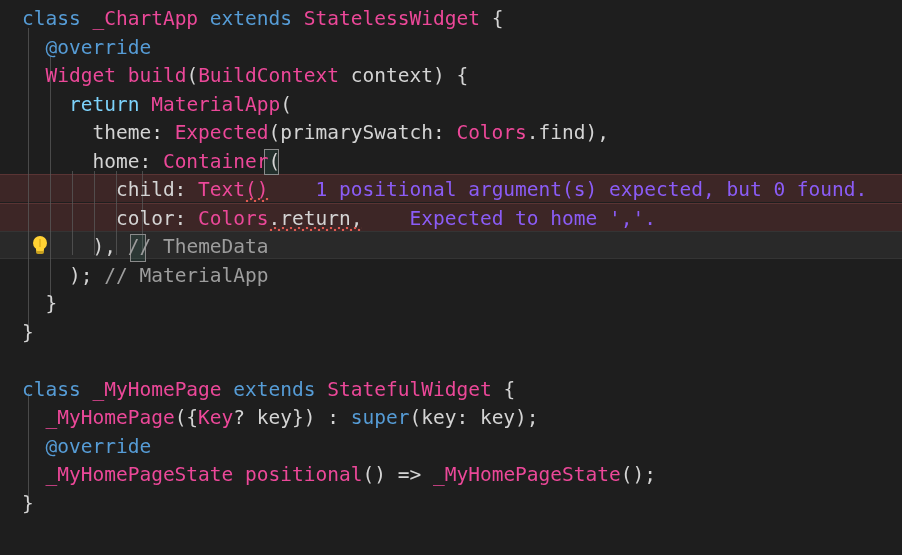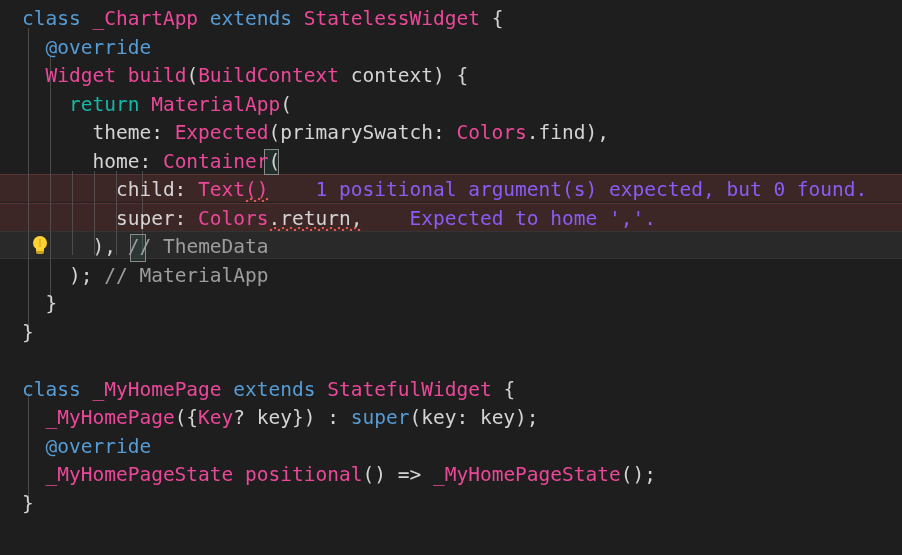--- a/index.html
+++ b/index.html
@@ -22,21 +22,21 @@
 
   
   .line{position:absolute;left:0;width:902px;height:28px;line-height:28px;
         font-size:19.5px;white-space:pre;color:#d4d4d4;letter-spacing:0;}
   .line .pad{display:inline-block;}
 
   
   .kw{color:#569cd6;}
   .type{color:#ec4899;}
   .fn{color:#ec4899;}
-  .ctl{color:#14b8a6;}
+  .ctl{color:#7dd3fc;}
   .txt{color:#d4d4d4;}
   .cmt{color:#9d9d9d;}
   .err{color:#8b5cf6;}
   .ann{color:#569cd6;}
 
   
   .sq{position:relative;display:inline-block;}
   .sq::after{content:"";position:absolute;left:0;right:0;bottom:2px;height:4px;
     background-image:
       radial-gradient(circle at 2px 3px, #e05a52 1.3px, transparent 1.6px),
@@ -87,21 +87,21 @@
       <div class="bmatch" style="left: 130px; top: 234px; width: 16px; height: 28px;"></div>
     </div>
   <div id="code">
       <div class="line" style="top: 5px; padding-left: 22px;"><span class="kw">class </span><span class="type">_ChartApp </span><span class="kw">extends </span><span class="type">StatelessWidget </span><span class="txt">{</span></div>
       <div class="line" style="top: 33.5px; padding-left: 22px;"><span class="txt">  </span><span class="ann">@override</span></div>
       <div class="line" style="top: 62px; padding-left: 22px;"><span class="txt">  </span><span class="type">Widget </span><span class="fn">build</span><span class="txt">(</span><span class="type">BuildContext</span><span class="txt"> context) {</span></div>
       <div class="line" style="top: 90.5px; padding-left: 22px;"><span class="txt">    </span><span class="ctl">return </span><span class="type">MaterialApp</span><span class="txt">(</span></div>
       <div class="line" style="top: 119px; padding-left: 22px;"><span class="txt">      theme: </span><span class="type">Expected</span><span class="txt">(primarySwatch: </span><span class="type">Colors</span><span class="txt">.find),</span></div>
       <div class="line" style="top: 147.5px; padding-left: 22px;"><span class="txt">      home: </span><span class="type">Container</span><span class="txt">(</span></div>
       <div class="line" style="top: 176px; padding-left: 22px;"><span class="txt">        child: </span><span class="type">Text</span><span class="type sq">()</span><span class="pad">    </span><span class="err">1 positional argument(s) expected, but 0 found.</span></div>
-      <div class="line" style="top: 204.5px; padding-left: 22px;"><span class="txt">        super: </span><span class="type">Colors</span><span class="txt sq">.return,</span><span class="pad">    </span><span class="err">Expected to home ','.</span></div>
+      <div class="line" style="top: 204.5px; padding-left: 22px;"><span class="txt">        color: </span><span class="type">Colors</span><span class="txt sq">.return,</span><span class="pad">    </span><span class="err">Expected to home ','.</span></div>
       <div class="line" style="top: 233px; padding-left: 22px;"><span class="txt">      </span><span class="txt">)</span><span class="txt">, </span><span class="cmt">// ThemeData</span></div>
       <div class="line" style="top: 261.5px; padding-left: 22px;"><span class="txt">    ); </span><span class="cmt">// MaterialApp</span></div>
       <div class="line" style="top: 290px; padding-left: 22px;"><span class="txt">  }</span></div>
       <div class="line" style="top: 318.5px; padding-left: 22px;"><span class="txt">}</span></div>
       <div class="line" style="top: 347px; padding-left: 22px;"><span class="txt"></span></div>
       <div class="line" style="top: 375.5px; padding-left: 22px;"><span class="kw">class </span><span class="type">_MyHomePage </span><span class="kw">extends </span><span class="type">StatefulWidget </span><span class="txt">{</span></div>
       <div class="line" style="top: 404px; padding-left: 22px;"><span class="txt">  </span><span class="type">_MyHomePage</span><span class="txt">({</span><span class="type">Key</span><span class="txt">? key}) : </span><span class="kw">super</span><span class="txt">(key: key);</span></div>
       <div class="line" style="top: 432.5px; padding-left: 22px;"><span class="txt">  </span><span class="ann">@override</span></div>
       <div class="line" style="top: 461px; padding-left: 22px;"><span class="txt">  </span><span class="type">_MyHomePageState </span><span class="fn">positional</span><span class="txt">() =&gt; </span><span class="type">_MyHomePageState</span><span class="txt">();</span></div>
       <div class="line" style="top: 489.5px; padding-left: 22px;"><span class="txt">}</span></div>

